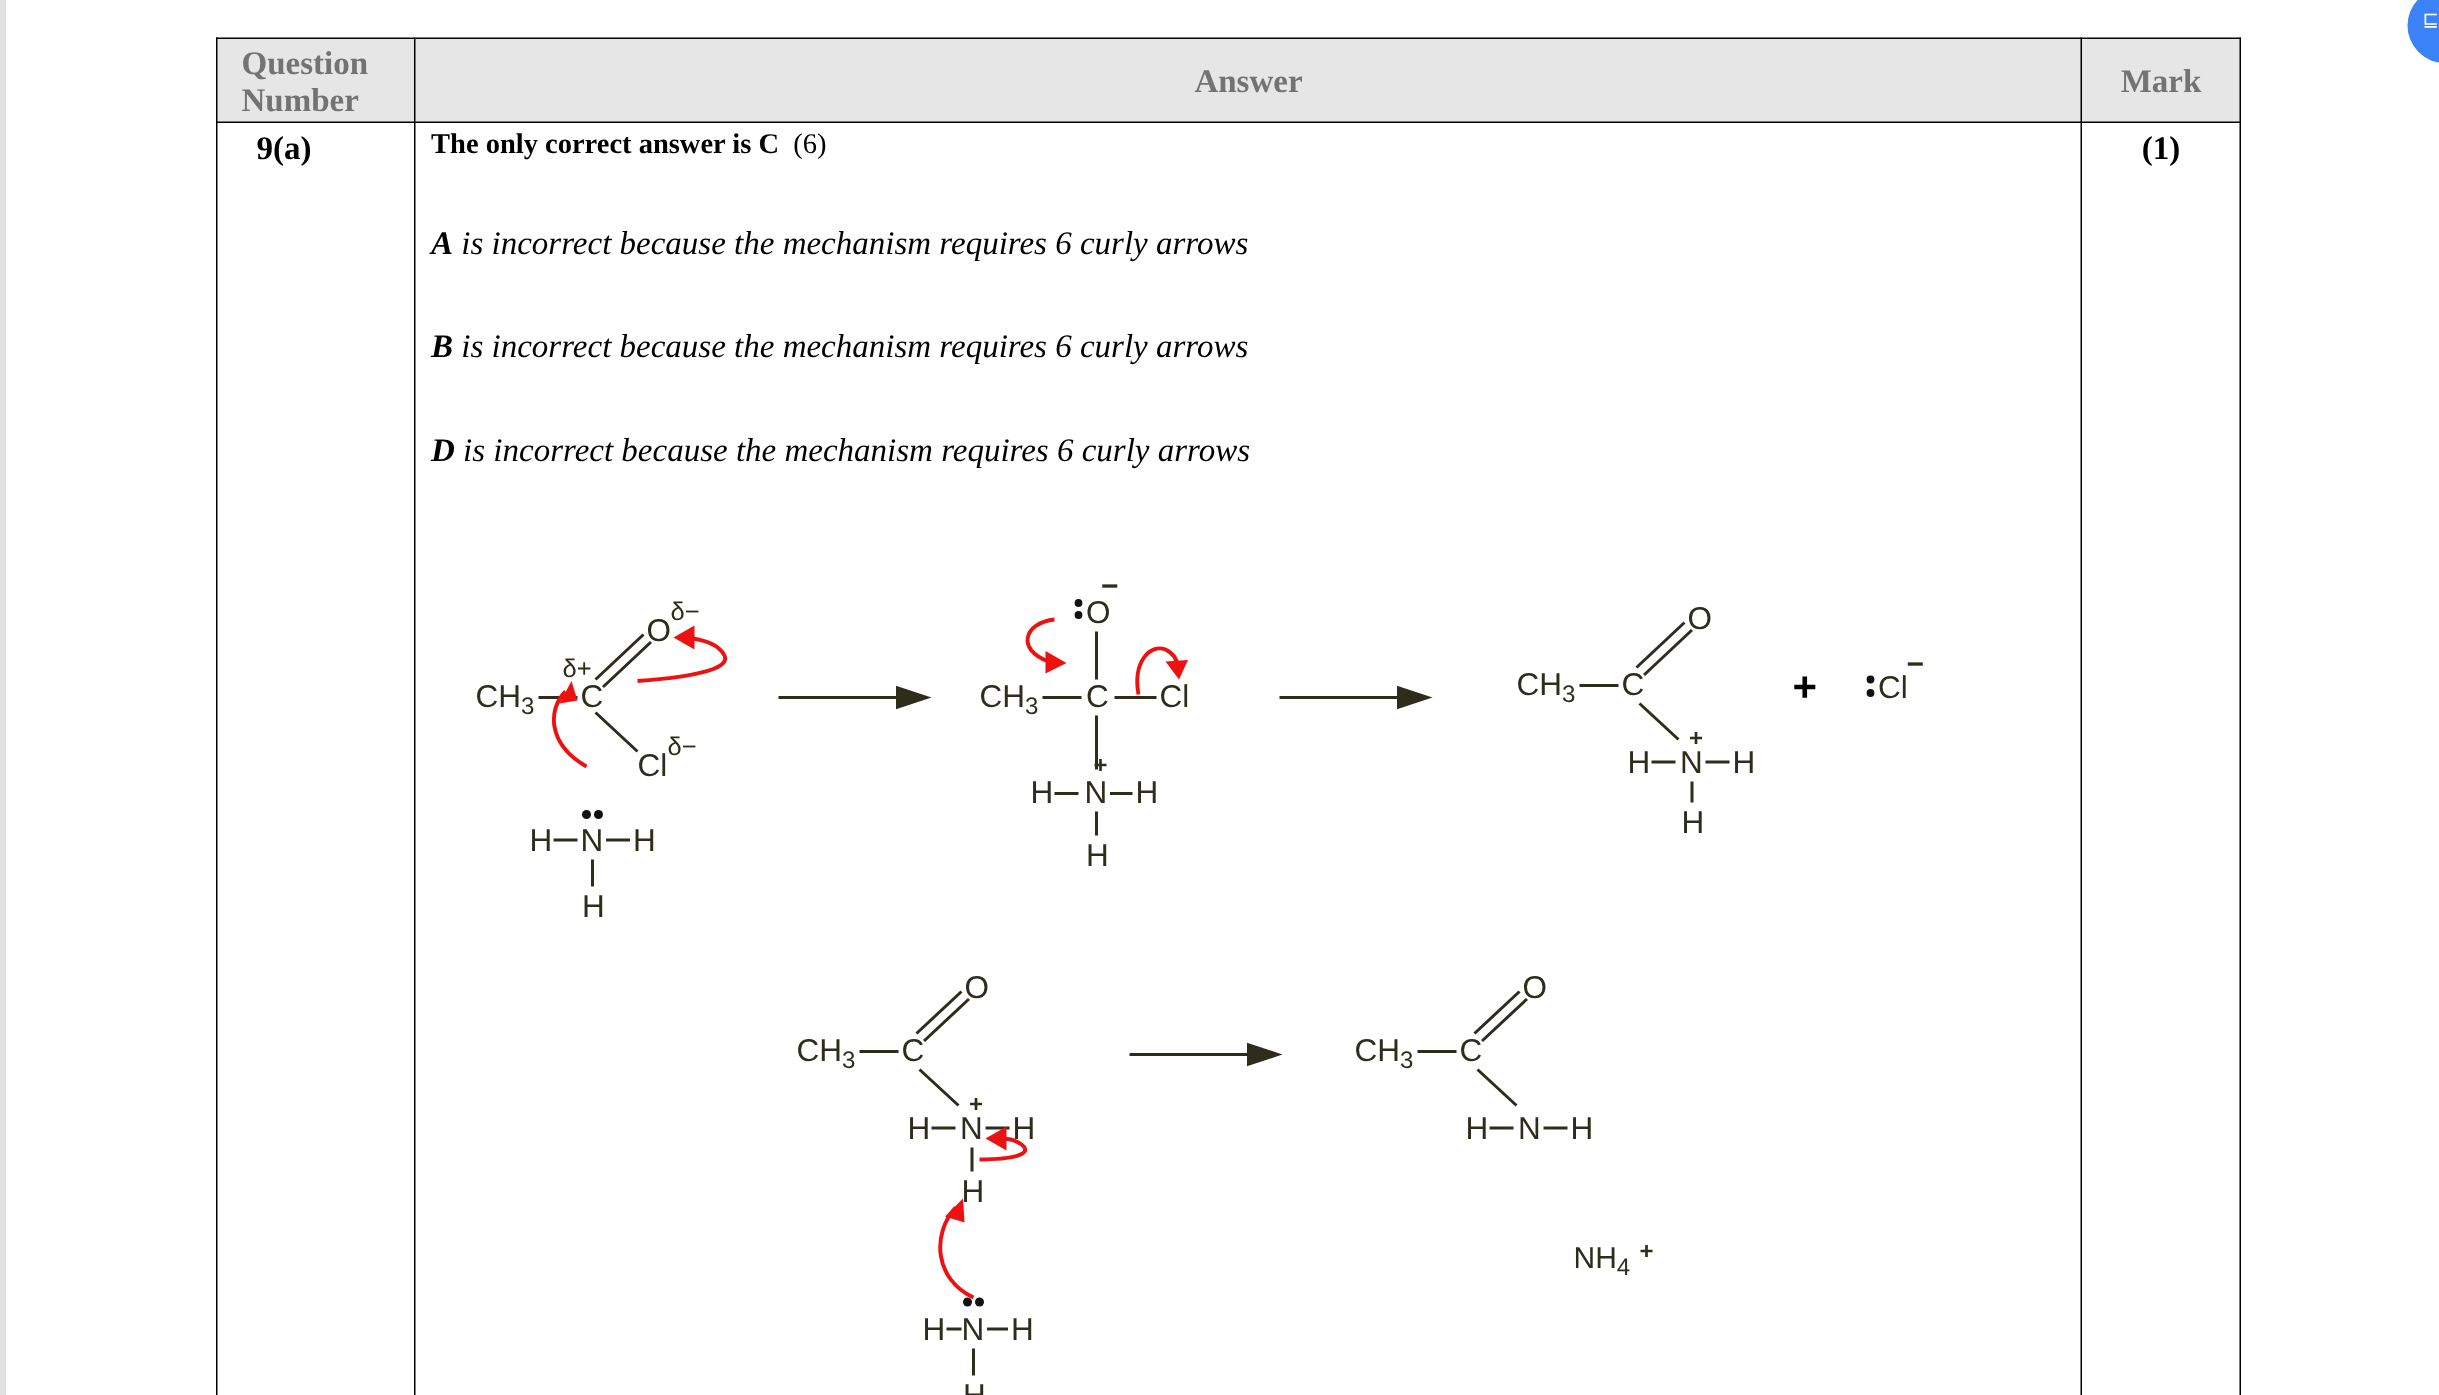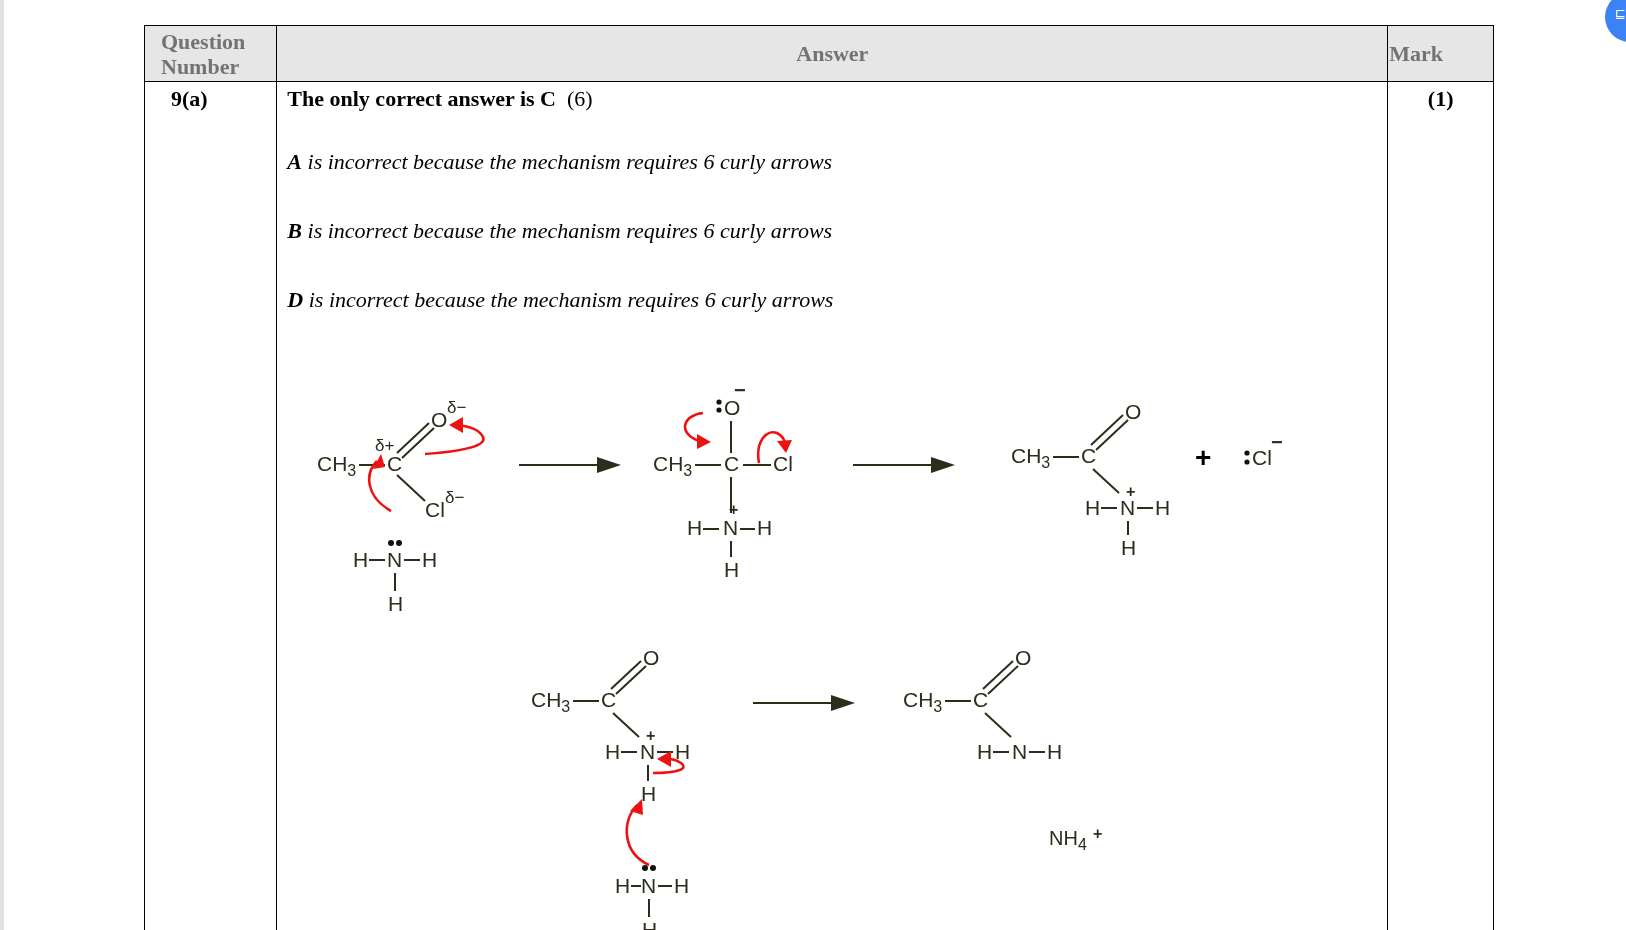--- a/index.html
+++ b/index.html
@@ -23,26 +23,26 @@
     position: absolute; left: 144px; top: 25px;
     width: 1350px; border-collapse: collapse;
   }
   table.ms th, table.ms td { border: 1.5px solid #000; }
   table.ms th {
     background: #e6e6e6; font-weight: bold; font-size: 22px; height: 53px;
     color: #737373;
   }
   th.qn { width: 120px; text-align: left; padding: 0 0 0 16px; line-height: 25px; }
   th.ans { text-align: center; }
-  th.mk { width: 110px; text-align: left; }
+  th.mk { width: 110px; text-align: center; }
   td { vertical-align: top; }
   td.qnum { font-size: 22px; font-weight: bold; padding: 4px 26px; height: 820px; }
   td.answer { padding: 0; position: relative; }
   td.mark { text-align: center; font-size: 22px; font-weight: bold; padding-top: 4px; }
-  .lead { font-size: 22px; padding: 4px 10px 0 10px; height: 48px; }
+  .lead { font-size: 19px; padding: 4px 10px 0 10px; height: 48px; }
   .lead b { font-weight: bold; }
   .reason { font-size: 22px; font-style: italic; padding: 0 10px; height: 53px; line-height: 24px; margin-top: 16px; }
   .reason b { font-style: italic; font-weight: bold; }
   .diagram { position: relative; width: 1110px; height: 620px; }
   .diagram svg { position: absolute; left: 0; top: 0; }
   .mol { font-family: "Liberation Sans", sans-serif; font-size: 21px; fill: #2e2c1a; }
   .bond { stroke: #2e2c1a; stroke-width: 2; fill: none; }
   .arrow { stroke: #2e2c1a; stroke-width: 2; fill: none; }
   .curly { stroke: #ee1111; stroke-width: 2.6; fill: none; }
   .curly-head { fill: #ee1111; }

